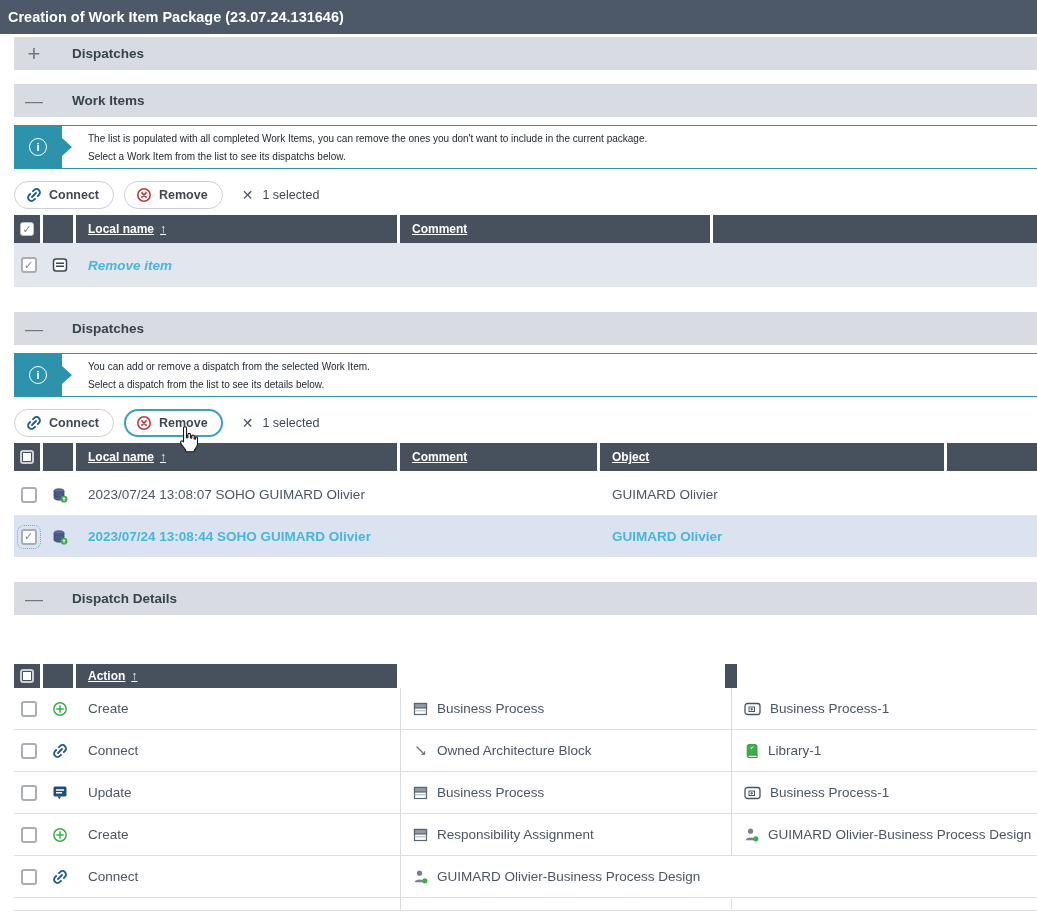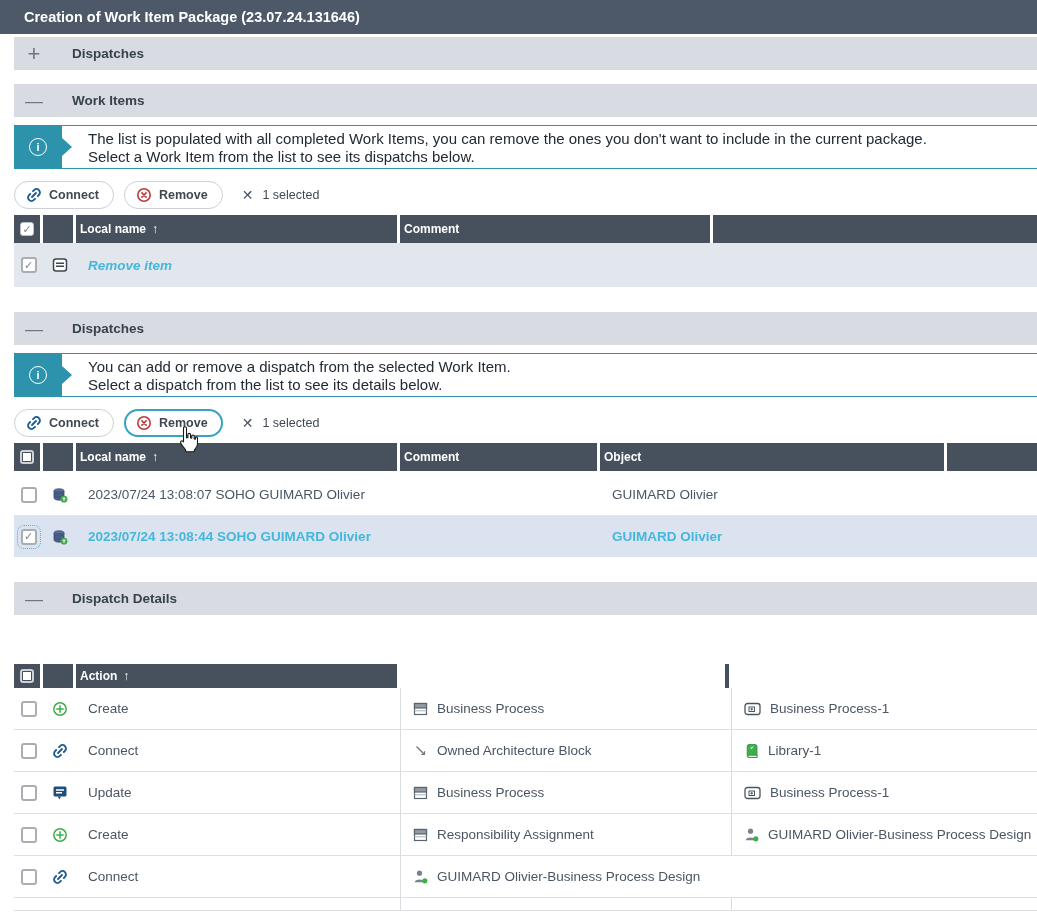--- a/index.html
+++ b/index.html
@@ -6,21 +6,21 @@
   html,body { background:#fff; }
   body {
     width:1037px; height:924px; overflow:hidden;
     font-family:"Liberation Sans","DejaVu Sans",sans-serif;
     color:#4a5663; position:relative;
   }
   
   .titlebar {
     height:34px; background:#4d5968; color:#fff;
     font-size:14.5px; font-weight:bold;
-    display:flex; align-items:center; padding-left:24px;
+    display:flex; align-items:center; padding-left:8px;
   }
   
   .content { margin-left:14px; width:1023px; }
   
   .secbar {
     height:33px; background:#d8dbe1; display:flex; align-items:center;
     padding-left:9px; cursor:default;
   }
   .secbar .toggle {
     width:22px; text-align:center; color:#6d7681; font-size:18px;
@@ -43,41 +43,41 @@
     color:#fff; font-size:11px; font-weight:bold; display:flex;
     align-items:center; justify-content:center;
   }
   .infobox .badge .arrow {
     position:absolute; right:-10px; top:50%; margin-top:-9px;
     width:0; height:0; border-top:9px solid transparent;
     border-bottom:9px solid transparent; border-left:10px solid #2d93ad;
   }
   .infobox .itext {
     flex:1; border-top:1px solid #2d93ad; border-bottom:1px solid #2d93ad;
-    padding:4px 0 6px 26px; font-size:15px; color:#222a33; line-height:18px;
+    padding:4px 0 6px 26px; font-size:10px; color:#222a33; line-height:18px;
   }
   
   .toolbar { display:flex; align-items:center; height:30px; }
   .btn {
     height:28px; border:1px solid #ccd1d7; border-radius:14px; background:#fff;
     display:inline-flex; align-items:center; padding:0 14px 0 11px;
     font-size:12.5px; font-weight:bold; color:#3f4851; cursor:pointer;
   }
   .btn svg { margin-right:7px; }
   .btn + .btn { margin-left:10px; }
   .btn.hovered { border:2px solid #38a3bf; padding:0 13px 0 10px; }
   .selwrap { display:flex; align-items:center; margin-left:19px; }
   .selwrap .xglyph { font-size:14px; font-weight:bold; color:#4a5560; }
   .selwrap .seltext { margin-left:9px; font-size:12.5px; color:#3f4851; }
   
   .thead { display:grid; height:28px; background:#fff; font-size:12px;
            font-weight:bold; color:#fff; }
   .thead > div { background:#47505d; display:flex; align-items:center; }
   .thead > .gap { background:#fff; }
-  .thead .hlabel { padding-left:4px; }
+  .thead .hlabel { padding-left:12px;text-decoration:underline; }
   .thead .sort { margin-left:6px; font-weight:bold; }
   .cols-wi   { grid-template-columns:26px 3px 30px 3px 321px 3px 310px 3px 1fr; }
   .cols-disp { grid-template-columns:26px 3px 30px 3px 321px 3px 197px 3px 344px 3px 1fr; }
   .cols-dd   { grid-template-columns:26px 3px 30px 3px 321px 3px 325px 3px 1fr; }
   .row { display:grid; align-items:center; font-size:13.5px; color:#4a5663; }
   .rcols-wi   { grid-template-columns:29px 33px 1fr; height:44px; }
   .rcols-disp { grid-template-columns:29px 33px 324px 200px 347px 1fr; height:42px; }
   .rcols-dd   { grid-template-columns:29px 33px 324px 331px 1fr; height:42px; }
   .row .cb-cell, .thead .cb-cell { display:flex; align-items:center; justify-content:center; }
   .row .ic-cell { display:flex; align-items:center; justify-content:center; }

